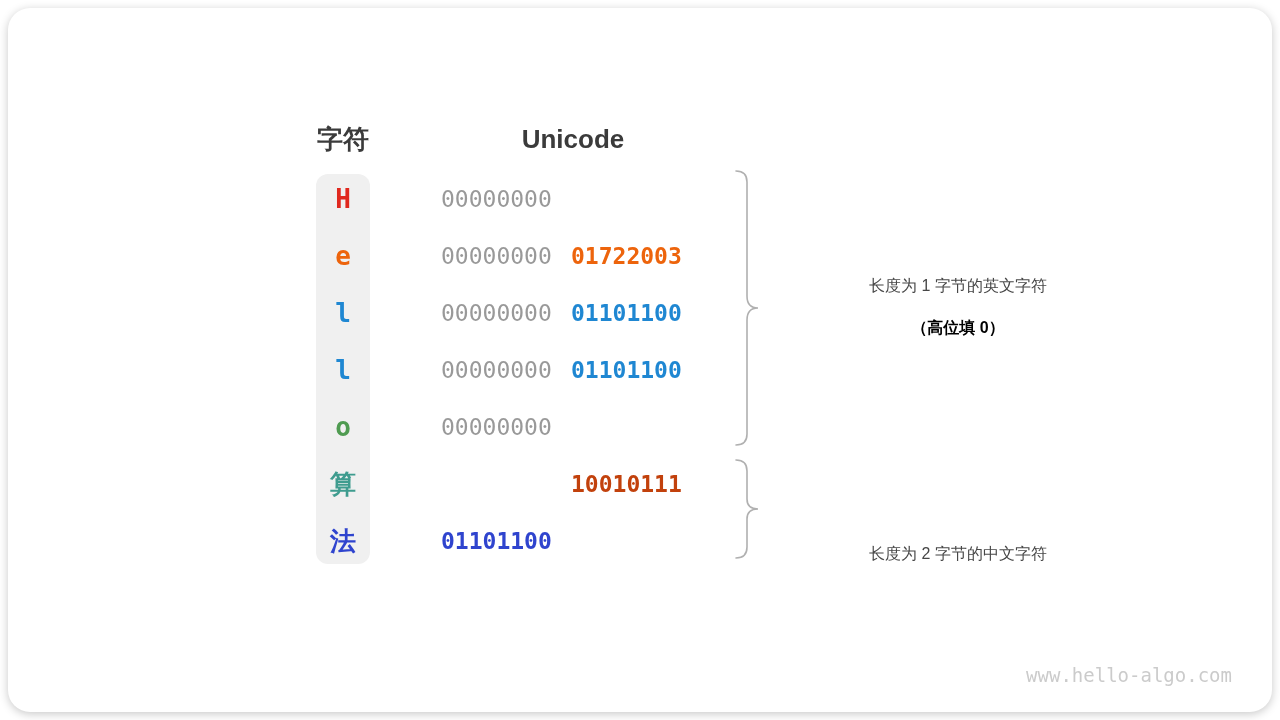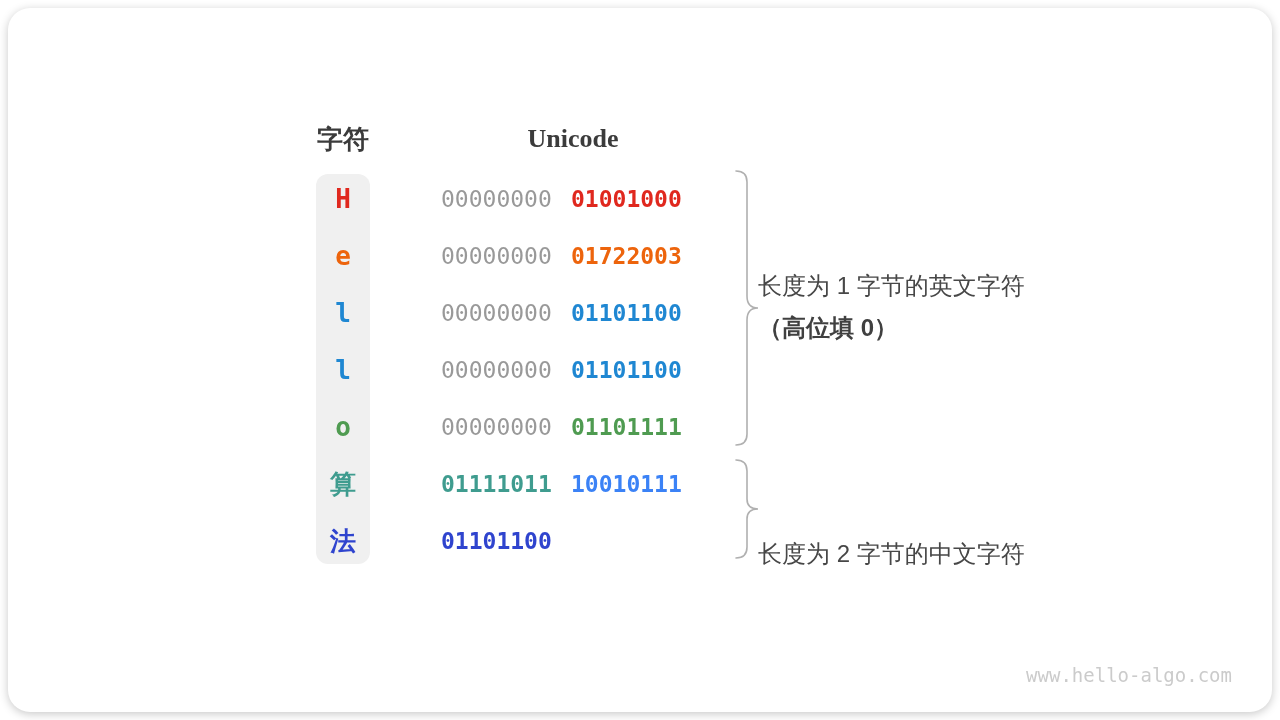--- a/index.html
+++ b/index.html
@@ -26,21 +26,21 @@
     left: 300px; top: 114px; width: 70px;
     text-align: center;
     font-size: 26px; font-weight: bold;
     color: #3B3B3B;
     line-height: 34px;
   }
   .header-unicode {
     position: absolute;
     left: 500px; top: 114px; width: 130px;
     text-align: center;
-    font-family: Liberation Serif, serif;
+    font-family: Liberation Sans, sans-serif;
     font-size: 26px; font-weight: bold;
     color: #3B3B3B;
     line-height: 34px;
   }
   .char-col-bg {
     position: absolute;
     left: 308px; top: 166px;
     width: 54px; height: 390px;
     background: #F0F0F0;
     border-radius: 12px;
@@ -66,30 +66,30 @@
     text-align: right;
   }
   .bits.byte1 { left: 433px; }
   .bits.byte2 { left: 563px; }
   .bits.muted { color: #999999; font-weight: normal; }
   .bits.hl    { font-weight: bold; }
   .brace-svg { position: absolute; }
   .annotation {
     position: absolute;
     width: 400px;
-    text-align: left;
-    font-size: 24px;
+    text-align: center;
+    font-size: 16px;
     color: #474747;
     line-height: 34px;
   }
   .annotation .muted-line {
     display: block;
     margin-top: 8px;
     font-weight: bold;
-    color: #404040;
+    color: #000000;
   }
   .watermark {
     position: absolute;
     right: 40px; bottom: 26px;
     font-family: "DejaVu Sans Mono", monospace;
     font-size: 19px;
     color: #CBCBCB;
   }
 </style>
 </head>
@@ -101,46 +101,43 @@
     <div class="header-char">字符</div>
 
     <div class="header-unicode">Unicode</div>
 
     <div class="char-col-bg"></div>
 
     <div>
         <div class="row" style="top: 163px;">
           <span class="char-cell" style="color: rgb(224, 40, 30);">H</span>
           <span class="bits byte1 muted">00000000</span>
-          <span class="bits byte2 hl" style="color: rgb(224, 40, 30);">01001000</span>
         </div>
         <div class="row" style="top: 220px;">
           <span class="char-cell" style="color: rgb(237, 100, 12);">e</span>
           <span class="bits byte1 muted">00000000</span>
           <span class="bits byte2 hl" style="color: rgb(237, 100, 12);">01722003</span>
         </div>
         <div class="row" style="top: 277px;">
           <span class="char-cell" style="color: rgb(31, 135, 210);">l</span>
           <span class="bits byte1 muted">00000000</span>
           <span class="bits byte2 hl" style="color: rgb(31, 135, 210);">01101100</span>
         </div>
         <div class="row" style="top: 334px;">
           <span class="char-cell" style="color: rgb(31, 135, 210);">l</span>
           <span class="bits byte1 muted">00000000</span>
           <span class="bits byte2 hl" style="color: rgb(31, 135, 210);">01101100</span>
         </div>
         <div class="row" style="top: 391px;">
           <span class="char-cell" style="color: rgb(79, 155, 81);">o</span>
           <span class="bits byte1 muted">00000000</span>
-          <span class="bits byte2 hl" style="color: rgb(79, 155, 81);">01101111</span>
         </div>
         <div class="row" style="top: 448px;">
           <span class="char-cell" style="color: rgb(63, 156, 143);">算</span>
-          <span class="bits byte1 hl" style="color: rgb(63, 156, 143);">01111011</span>
-          <span class="bits byte2 hl" style="color: #3b82f6;">10010111</span>
+          <span class="bits byte2 hl" style="color: #c2410c;">10010111</span>
         </div>
         <div class="row" style="top: 505px;">
           <span class="char-cell" style="color: rgb(47, 68, 206);">法</span>
           <span class="bits byte1 hl" style="color: rgb(47, 68, 206);">01101100</span>
         </div>
       </div>
 
     <svg class="brace-svg" style="left:724px; top:160px;" width="30" height="280" viewBox="0 0 30 280">
       <path d="M4,3 Q15,3 15,14 L15,128 Q15,140 26,140 Q15,140 15,152 L15,266 Q15,277 4,277" fill="none" stroke="#B0B0B0" stroke-width="1.6" stroke-linecap="round"></path>
     </svg>

